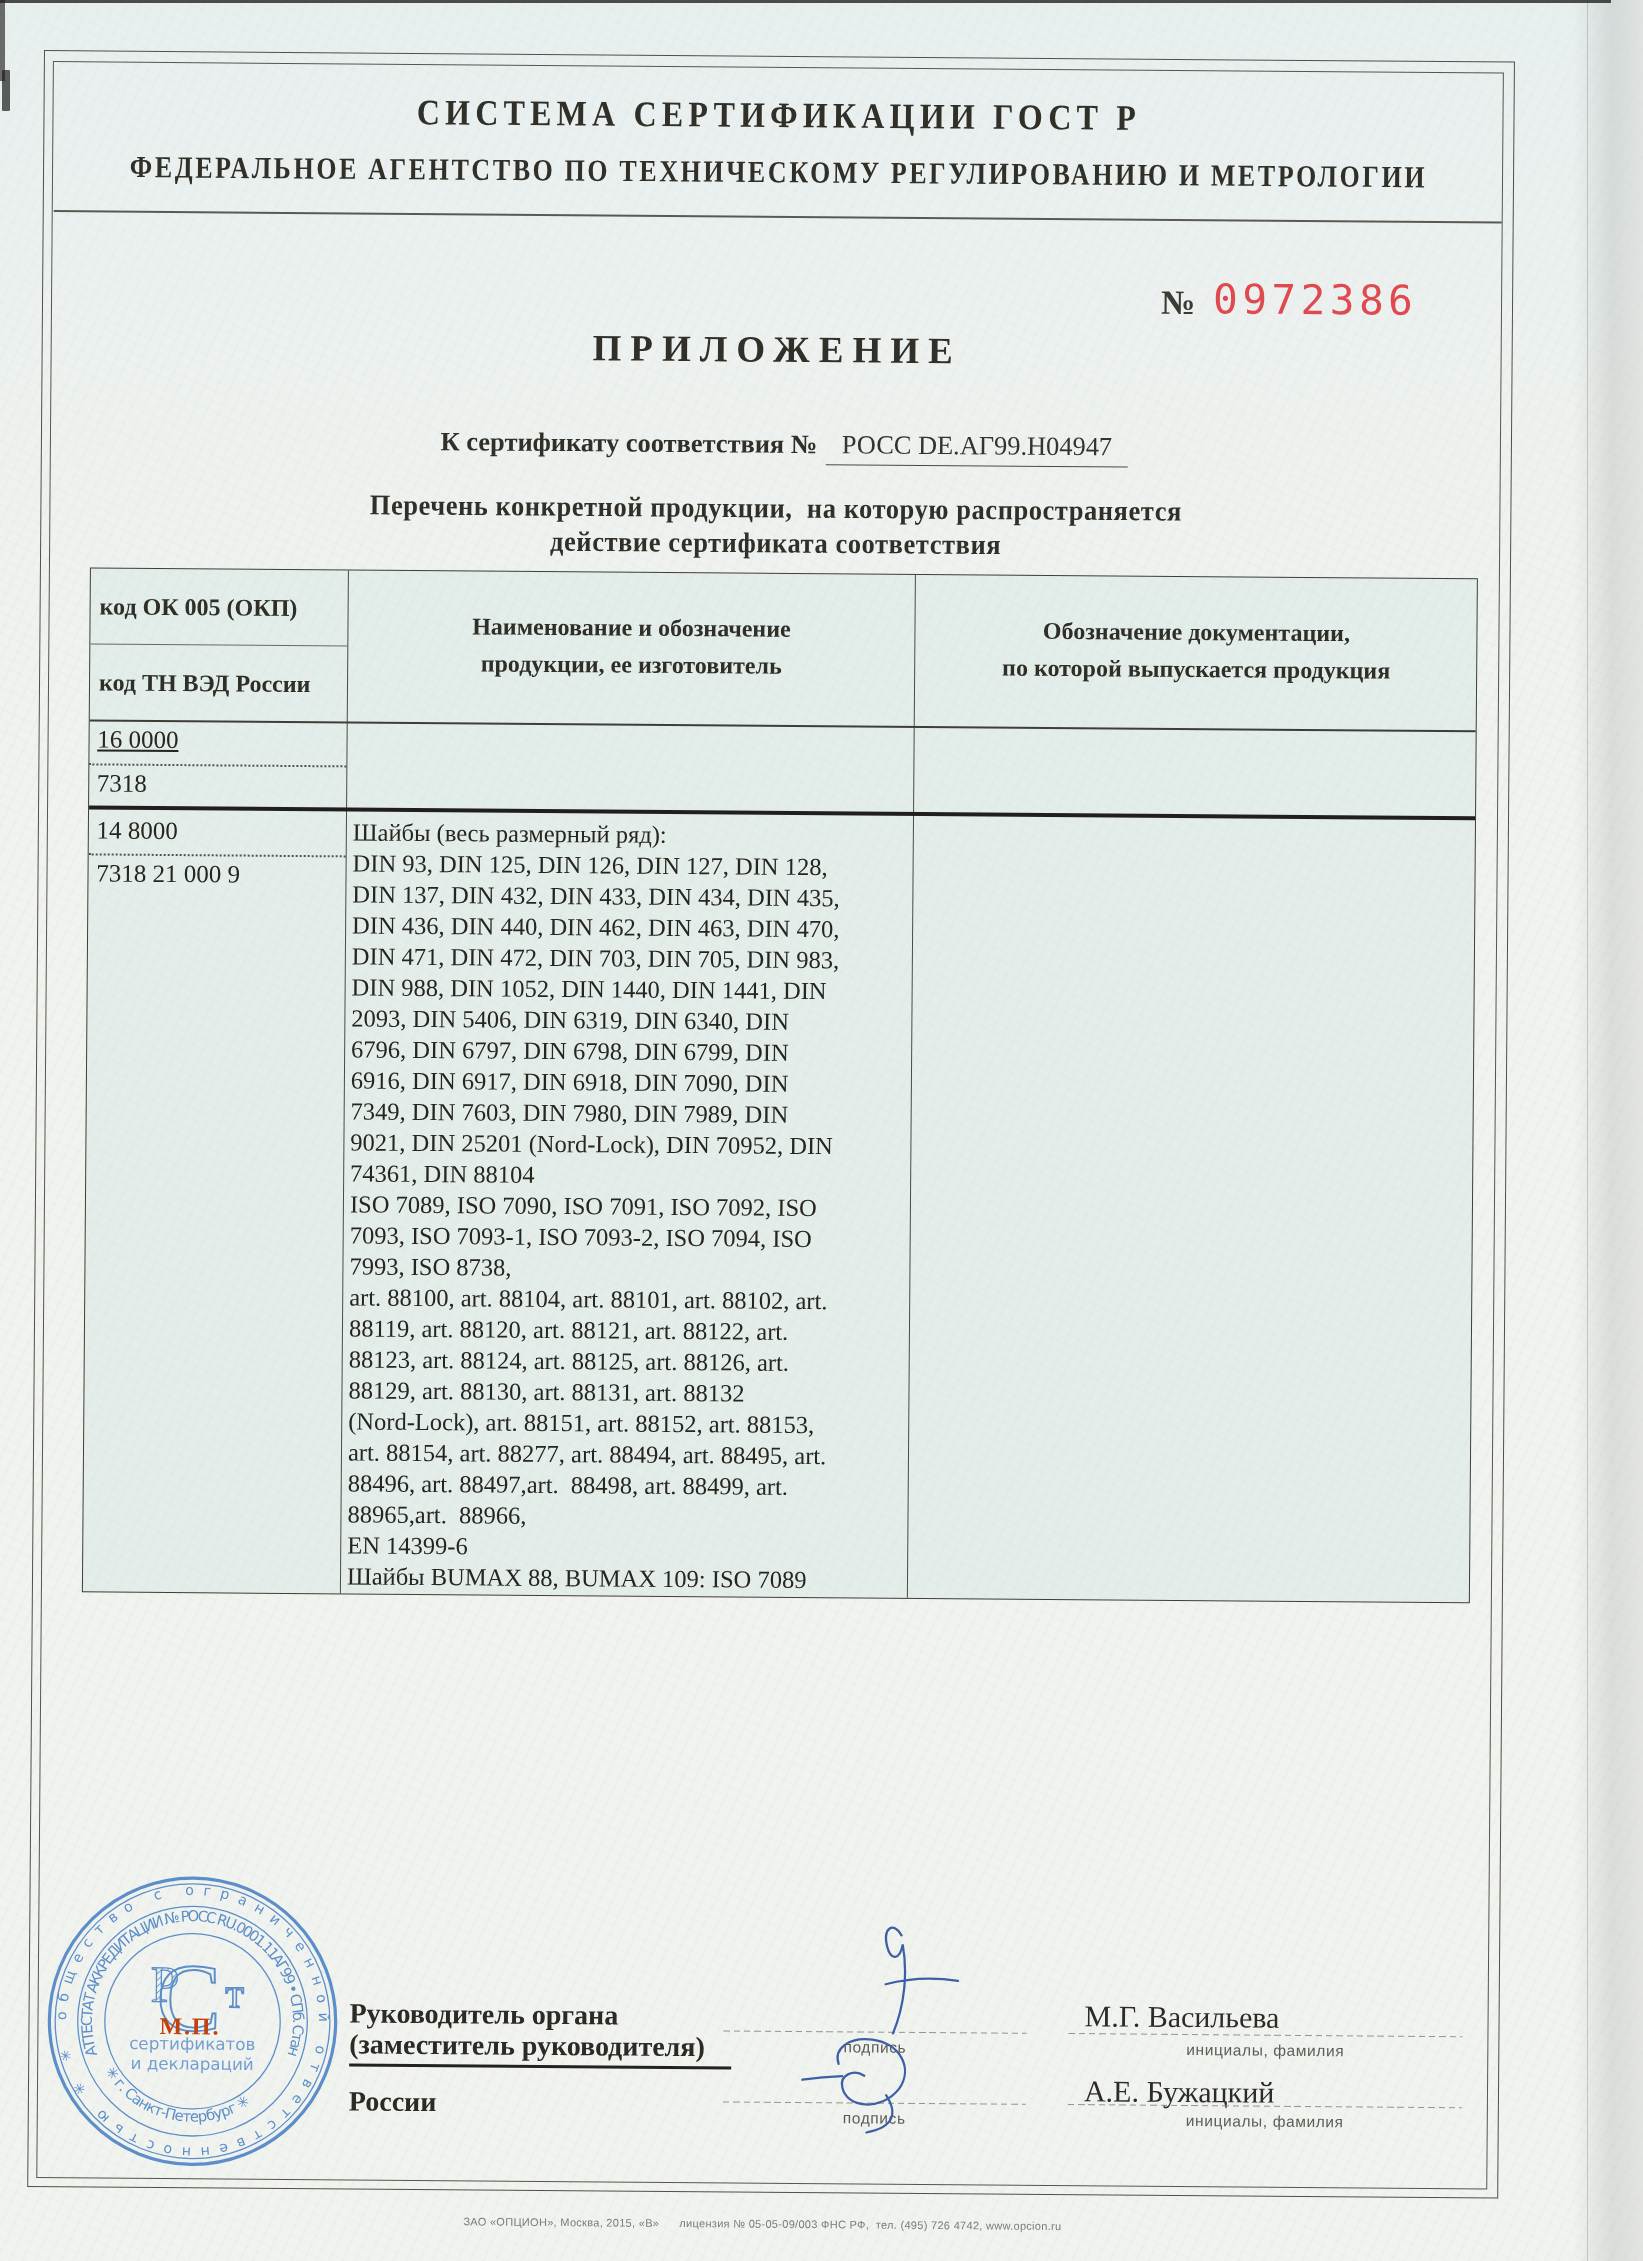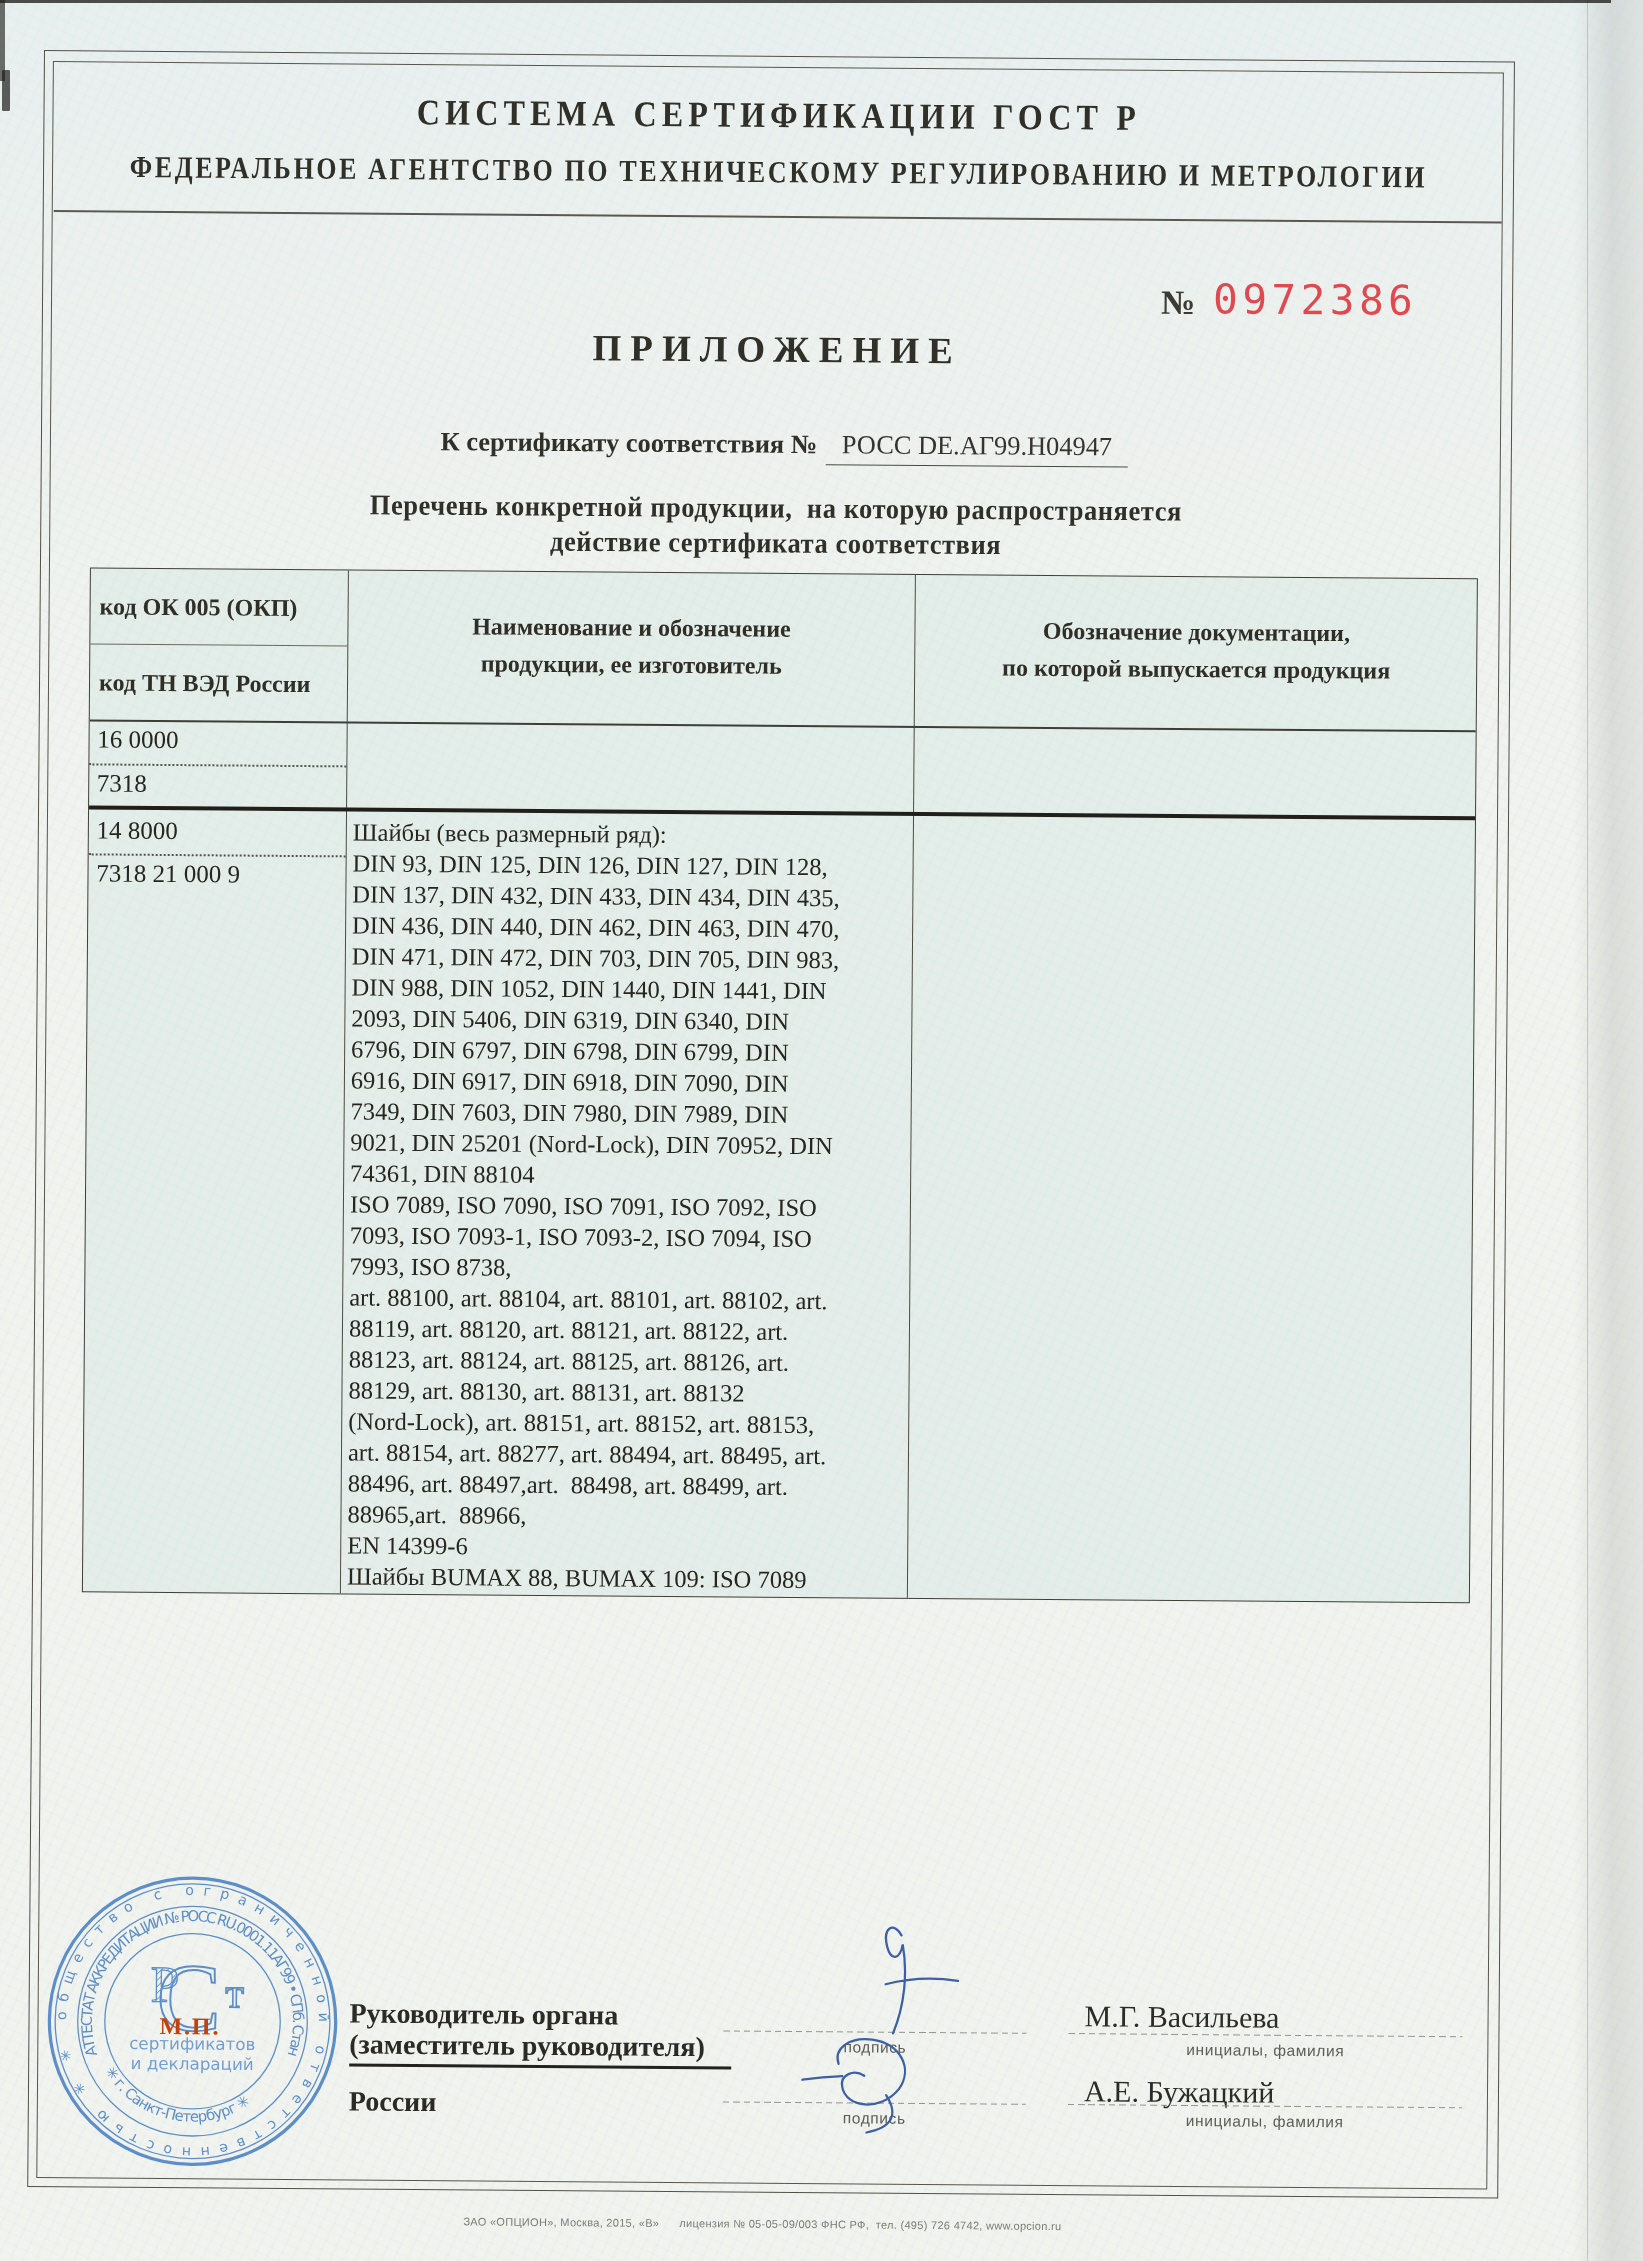--- a/index.html
+++ b/index.html
@@ -130,21 +130,21 @@
       <div class="abs th th-tnved">код ТН ВЭД России</div>
       <div class="abs th thc th-col2">
         <div>Наименование и обозначение</div>
         <div>продукции, ее изготовитель</div>
       </div>
       <div class="abs th thc th-col3">
         <div>Обозначение документации,</div>
         <div>по которой выпускается продукция</div>
       </div>
 
-      <div class="abs code" style="left:7.7px;top:157px;">16 0000</div>
+      <div class="abs code" style="left:7.7px;top:157px;text-decoration:underline;">16 0000</div>
       <div class="abs dots" style="top:195px;"></div>
       <div class="abs code" style="left:7.7px;top:201px;">7318</div>
       <div class="abs rowline"></div>
 
       <div class="abs code" style="left:7.7px;top:248px;">14 8000</div>
       <div class="abs dots" style="top:285px;"></div>
       <div class="abs code" style="left:7.7px;top:291px;">7318 21 000 9</div>
       <div class="abs plines" id="product-lines">
           <div class="pline">Шайбы (весь размерный ряд):</div>
           <div class="pline">DIN 93, DIN 125, DIN 126, DIN 127, DIN 128,</div>

